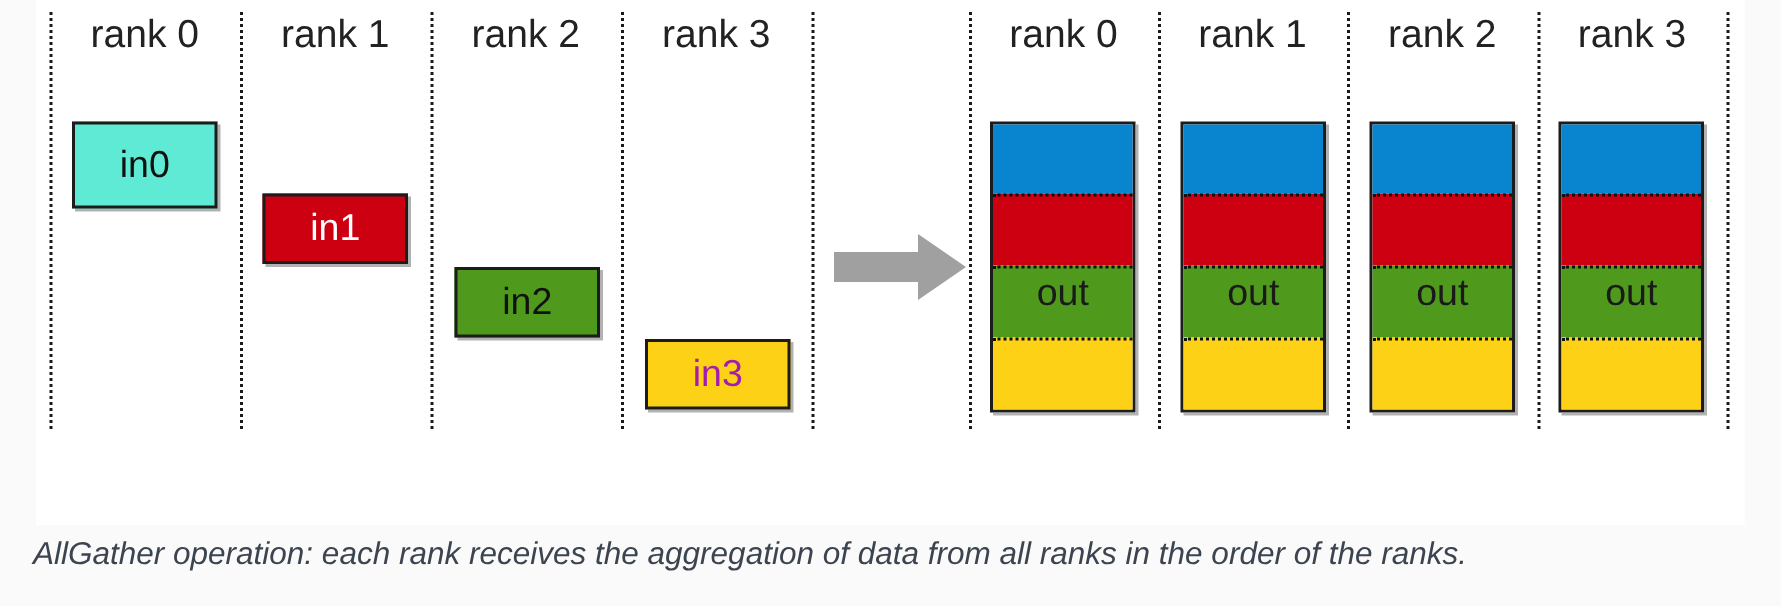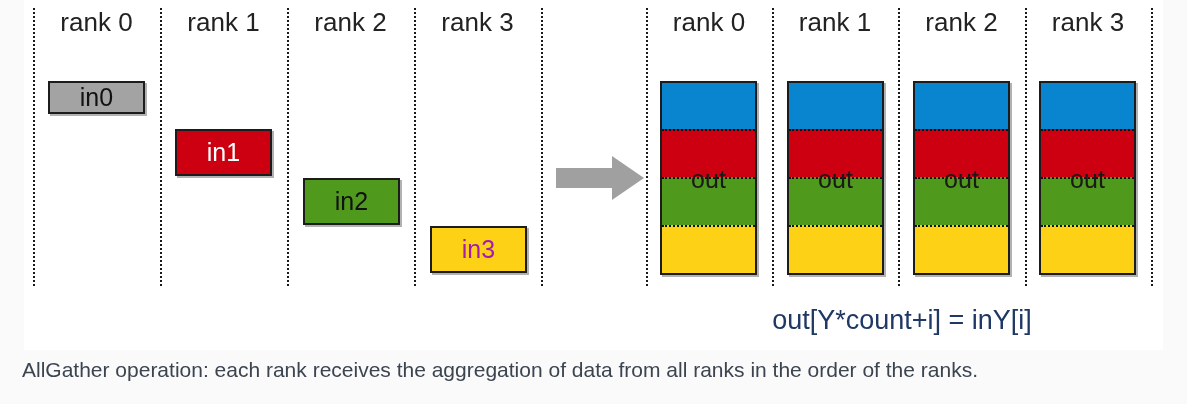--- a/index.html
+++ b/index.html
@@ -87,20 +87,21 @@
   }
   .out-label {
     position: absolute;
     left: 0;
     width: 100%;
     text-align: center;
     font-size: 25px;
     color: #1a1a1a;
     font-family: "Liberation Sans", sans-serif;
     pointer-events: none;
+    margin-top: 16px;
   }
 
   
   .arrow-shape {
     position: absolute;
   }
 
   
   .formula-text {
     position: absolute;
@@ -112,20 +113,21 @@
   }
 
   
   .caption-text {
     position: absolute;
     left: 0px;
     top: 358px;
     width: 1000px;
     text-align: center;
     font-size: 21px;
+    font-style: italic;
     color: #3c4450;
     font-family: "Liberation Sans", sans-serif;
     white-space: nowrap;
   }
 </style>
 </head>
 <body>
 
 <div id="diagram-root">
 
@@ -136,21 +138,21 @@
     <div class="rank-divider" style="left:160px;"></div>
     <div class="rank-divider" style="left:287px;"></div>
     <div class="rank-divider" style="left:414px;"></div>
     <div class="rank-divider" style="left:541px;"></div>
 
     <div class="rank-label" style="left:33px; width:127px;">rank 0</div>
     <div class="rank-label" style="left:160px; width:127px;">rank 1</div>
     <div class="rank-label" style="left:287px; width:127px;">rank 2</div>
     <div class="rank-label" style="left:414px; width:127px;">rank 3</div>
 
-    <div class="in-block" style="left:48px; top:81px; width:97px; height:33px; background:#a3a3a3; color:#111111;">
+    <div class="in-block" style="left:48px; top:81px; width:97px; height:58px; background:#5eead4; color:#111111;">
       <span>in0</span>
     </div>
     <div class="in-block" style="left:175px; top:129px; width:97px; height:47px; background:#cc0011; color:#ffffff;">
       <span>in1</span>
     </div>
     <div class="in-block" style="left:303px; top:178px; width:97px; height:47px; background:#4f9a1c; color:#111111;">
       <span>in2</span>
     </div>
     <div class="in-block" style="left:430px; top:226px; width:97px; height:47px; background:#fcd116; color:#a21caf;">
       <span>in3</span>
@@ -201,17 +203,16 @@
 
     <div class="out-bar" style="left:1039px; top:81px; width:97px; height:194px;">
       <div class="out-seg" style="background:#0984ce;"></div>
       <div class="out-seg" style="background:#cc0011;"></div>
       <div class="out-seg" style="background:#4f9a1c;"></div>
       <div class="out-seg" style="background:#fcd116;"></div>
     </div>
     <div class="out-label" style="left:1039px; top:165px; width:97px;">out</div>
   </div>
 
-  <div class="formula-text" style="left:646px; top:305px; width:512px;">out[Y*count+i] = inY[i]</div>
 
   <div class="caption-text">AllGather operation: each rank receives the aggregation of data from all ranks in the order of the ranks.</div>
 
 </div>
 
 </body></html>

